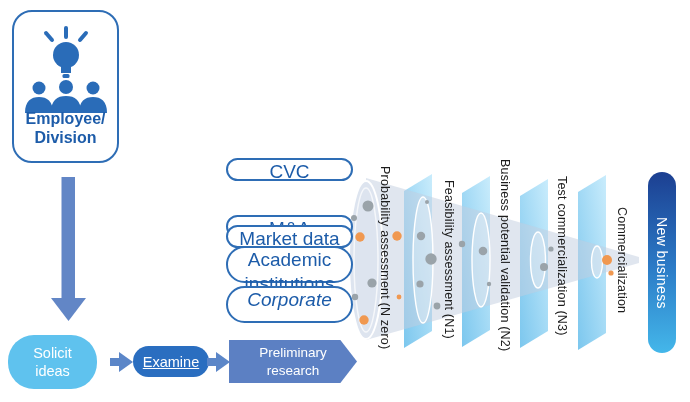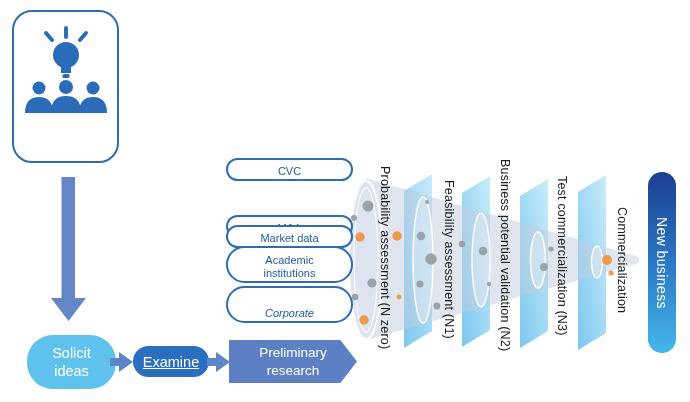--- a/index.html
+++ b/index.html
@@ -7,33 +7,33 @@
          font-family:"Liberation Sans",sans-serif;}
   
   .emp-box{position:absolute;left:12px;top:10px;width:107px;height:153px;background:#fff;
            border:2px solid var(--outline_blue);border-radius:20px;box-sizing:border-box;}
   .emp-icon{position:absolute;left:50%;top:9px;transform:translateX(-50%);}
   .emp-text{position:absolute;left:0;bottom:13px;width:100%;text-align:center;
             color:var(--text_blue);font-size:16px;font-weight:bold;line-height:1.22;}
   .down-arrow{position:absolute;left:51px;top:177px;}
   .bubble{position:absolute;display:flex;flex-direction:column;align-items:center;justify-content:center;
           color:#fff;text-align:center;box-sizing:border-box;}
-  .solicit{left:27px;top:335px;width:89px;height:54px;background:var(--sky);border-radius:26px;
+  .solicit{left:8px;top:335px;width:89px;height:54px;background:var(--sky);border-radius:26px;
            font-size:14.5px;line-height:1.25;}
   .examine{left:133px;top:346px;width:76px;height:31px;background:var(--examine_blue);
            border-radius:16px;font-size:14.5px;text-decoration:underline;}
   .flow-arrow{position:absolute;top:352px;}
   .fa1{left:110px;} .fa2{left:207px;}
   .prelim{left:229px;top:340px;width:128px;height:43px;background:var(--slate);
           clip-path:polygon(0 0,87% 0,100% 50%,87% 100%,0 100%);font-size:13.5px;line-height:1.3;}
   
   .pill{position:absolute;left:226px;width:127px;height:23px;background:#fff;
         border:2px solid var(--outline_blue);border-radius:999px;box-sizing:border-box;
-        color:var(--text_blue);font-size:11px;line-height:1.25;
-        display:flex;flex-direction:column;align-items:center;justify-content:flex-end;text-align:center;}
+        color:var(--text_blue);font-size:19px;line-height:1.25;
+        display:flex;flex-direction:column;align-items:center;justify-content:flex-start;text-align:center;}
   .pill.tall{height:37px;}
   
   .stage-label{position:absolute;writing-mode:vertical-rl;font-size:12.5px;color:#1c1c1c;
                letter-spacing:.2px;white-space:nowrap;}
   
   .newbiz{position:absolute;left:648px;top:172px;width:28px;height:181px;border-radius:15px;
           background:linear-gradient(180deg,var(--newbiz_top) 0%,var(--newbiz_mid) 52%,var(--newbiz_bottom) 100%);
           display:flex;align-items:center;justify-content:center;}
   .newbiz span{writing-mode:vertical-rl;color:#fff;font-size:14px;letter-spacing:.4px;}
   svg{display:block;}
@@ -98,20 +98,24 @@
       </g>
       <g fill="#2a6cb8">
         <circle cx="15" cy="67" r="6.5"></circle>
         <path d="M1,92 C1,80 7,76 15,76 C23,76 29,80 29,92 Z"></path>
         <circle cx="42" cy="66" r="7"></circle>
         <path d="M27,92 C27,79 33,75 42,75 C51,75 57,79 57,92 Z"></path>
         <circle cx="69" cy="67" r="6.5"></circle>
         <path d="M55,92 C55,80 61,76 69,76 C77,76 83,80 83,92 Z"></path>
       </g>
     </svg>
+    <div class="emp-text">
+      <div>Employee/</div>
+      <div>Division</div>
+    </div>
   </div>
 
   <svg class="down-arrow" width="35" height="144" viewBox="0 0 35 144">
     <rect x="10.5" y="0" width="13.5" height="122" fill="#6286c6"></rect>
     <polygon points="0,121 35,121 17.5,144" fill="#6286c6"></polygon>
   </svg>
 
   <div class="bubble solicit">
     <div>Solicit</div>
     <div>ideas</div>

